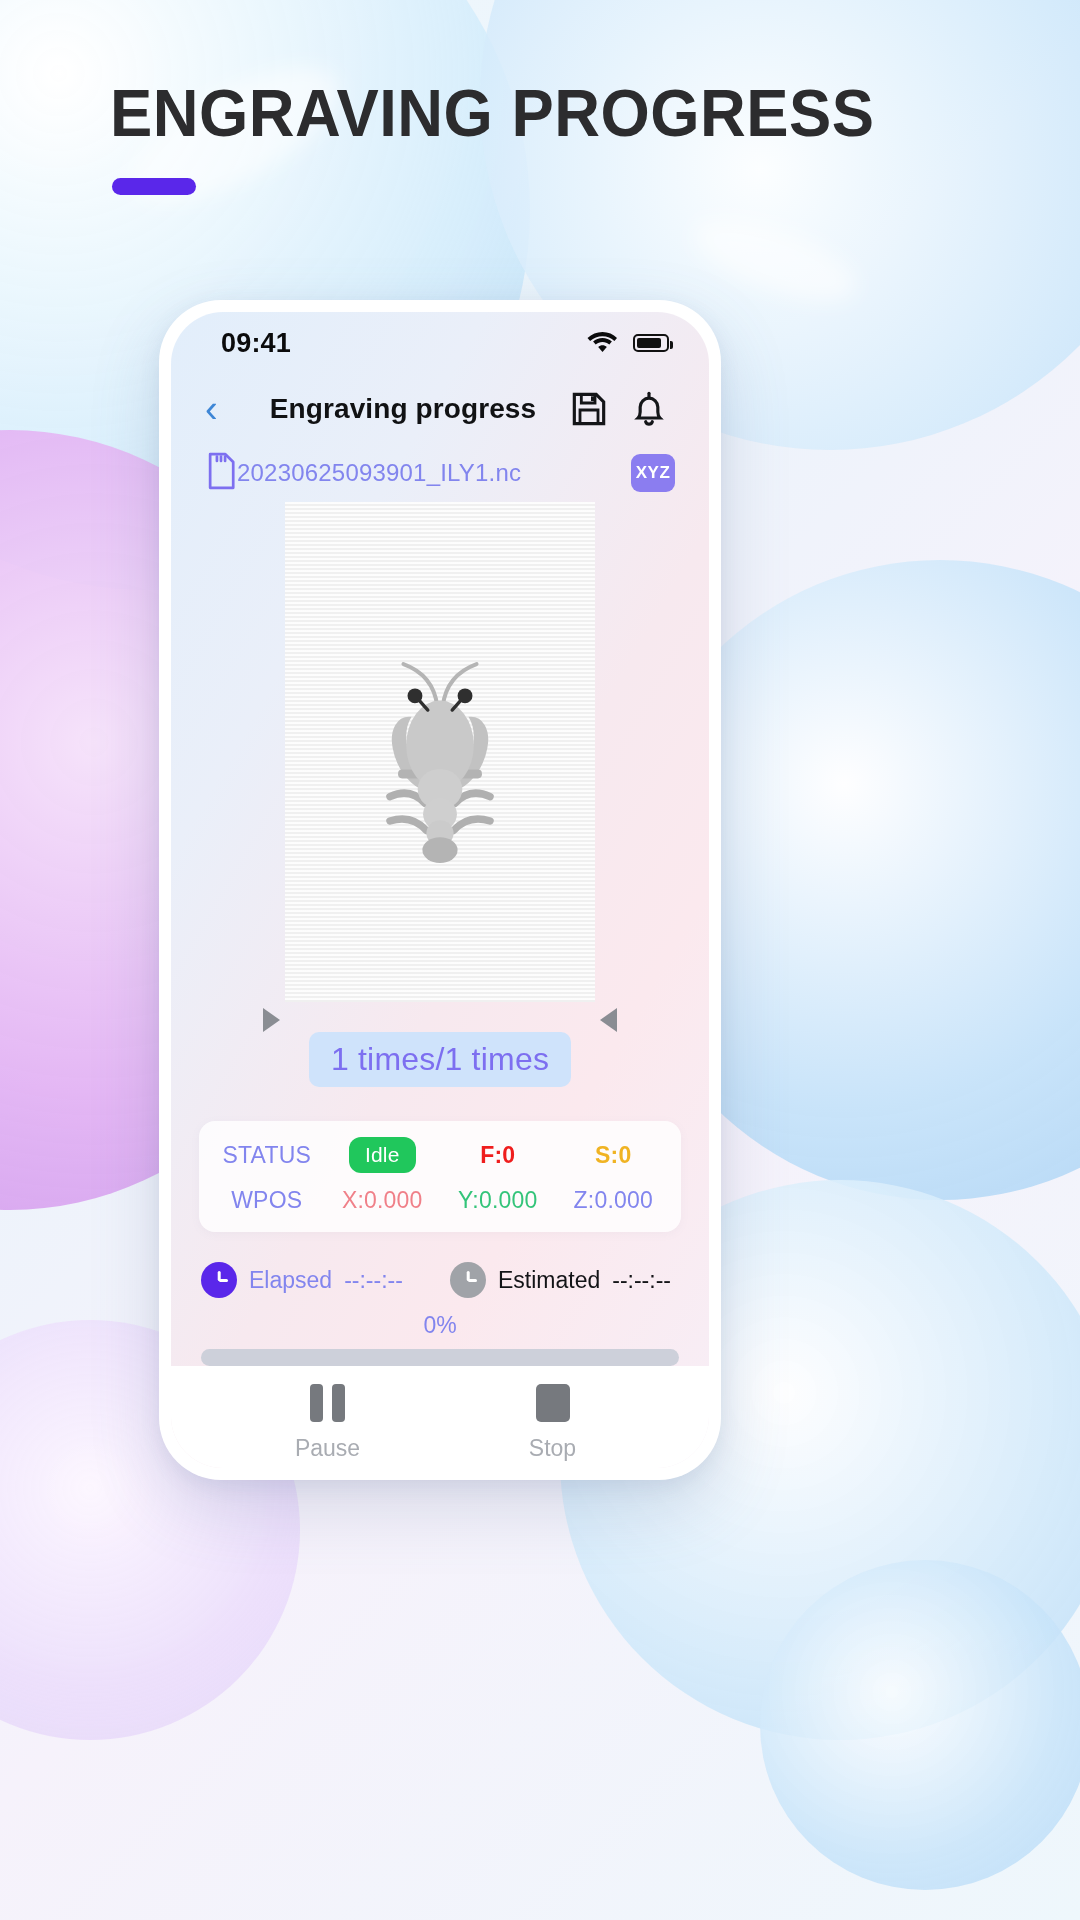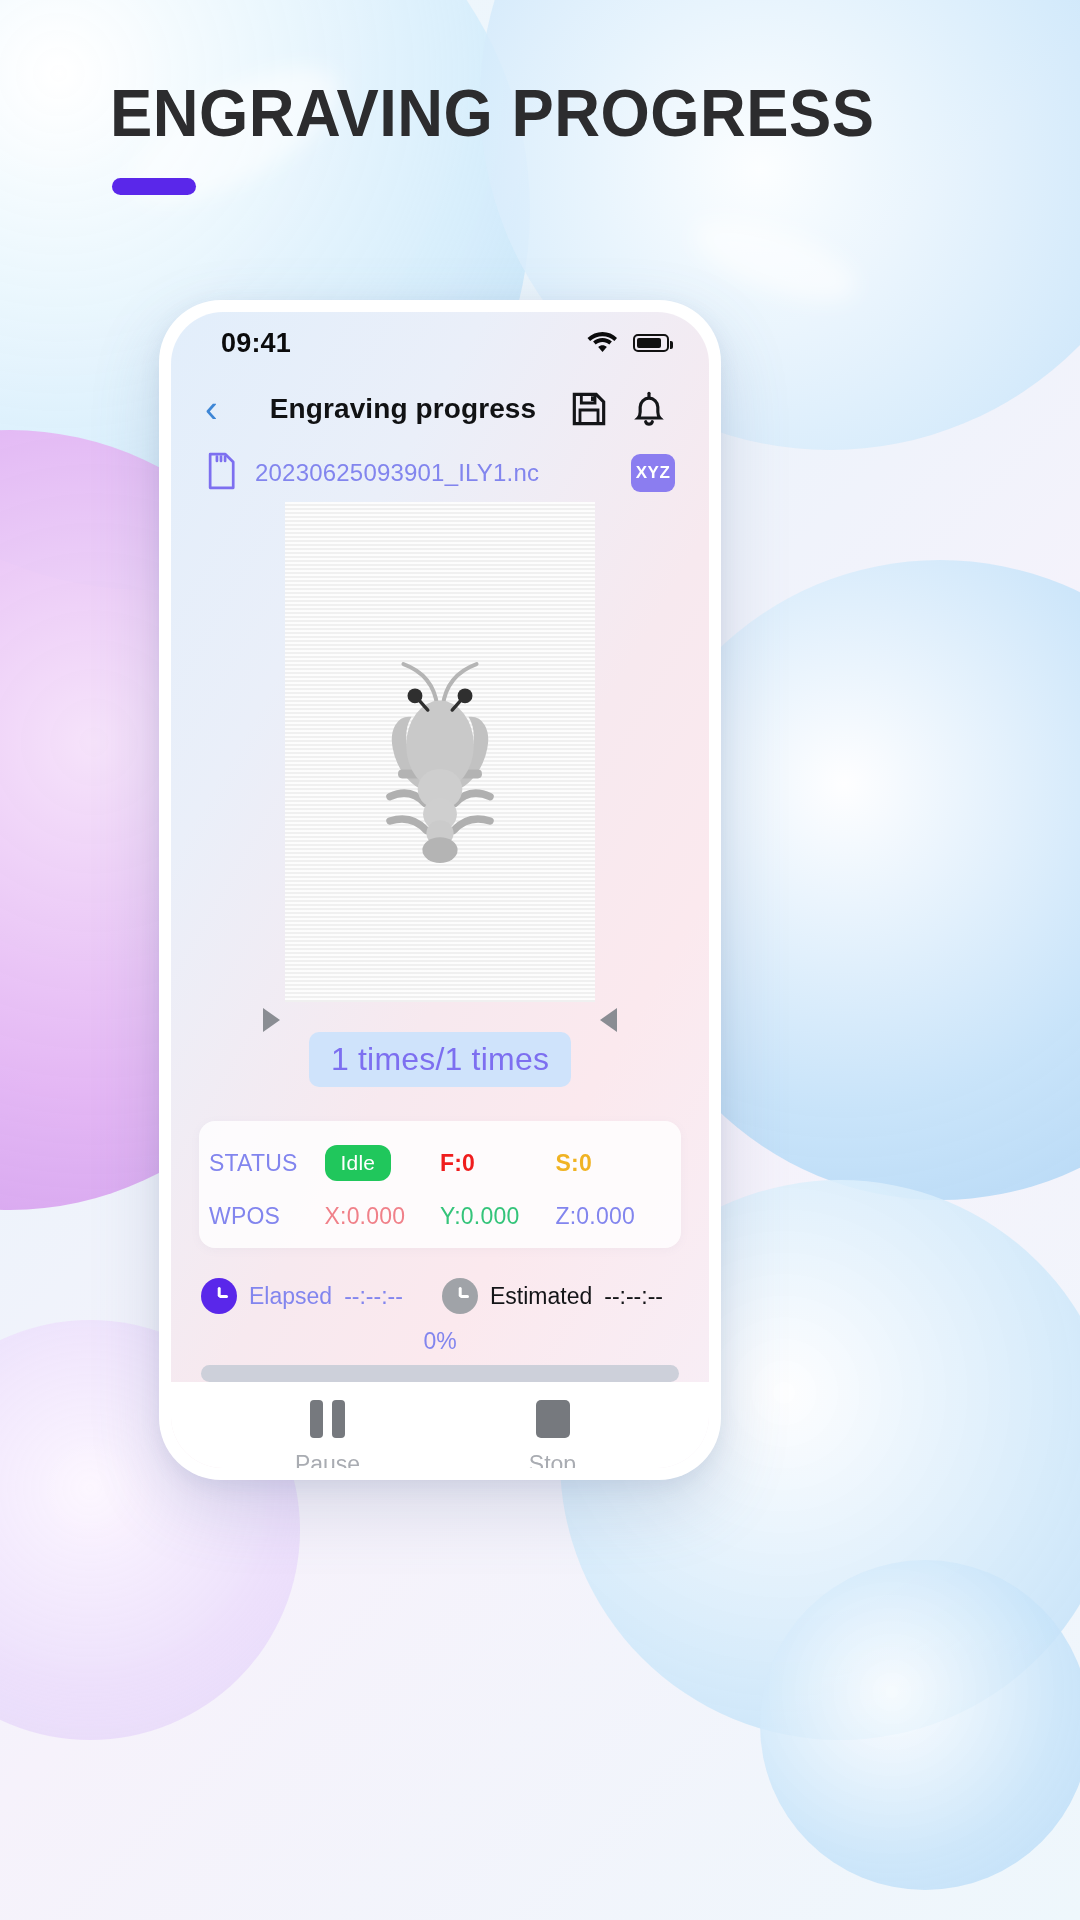--- a/index.html
+++ b/index.html
@@ -76,21 +76,21 @@
 
   
   #appbar { height:70px; display:flex; align-items:center; padding:0 34px; flex:none; gap:8px; }
   #back-btn { width:44px; font-size:38px; color:#3e86d6; line-height:1;
               font-weight:400; text-align:left; cursor:pointer; }
   #appbar-title { flex:1; text-align:center; font-size:28px; font-weight:700; color:#111214;
                   letter-spacing:.1px; margin-left:-6px; }
   .abicon { width:52px; display:flex; justify-content:center; align-items:center; cursor:pointer; }
 
   
-  #filerow { height:58px; display:flex; align-items:center; padding:0 34px; gap:18px; flex:none; }
+  #filerow { height:58px; display:flex; align-items:center; padding:0 34px; flex:none; }
   #filename { flex:1; font-size:24px; color:#8285ee; letter-spacing:.2px; }
   #xyz-badge { width:44px; height:38px; border-radius:9px; background:#8b7df0;
                color:#fff; font-size:17px; font-weight:700; letter-spacing:.5px;
                display:flex; align-items:center; justify-content:center; cursor:pointer; }
 
   
   #previewwrap { flex:none; display:flex; flex-direction:column; align-items:center; }
   #canvas {
     width:310px; height:500px; position:relative;
     background:
@@ -108,31 +108,31 @@
   #times-pill { margin-top:-4px; padding:9px 22px; border-radius:10px; background:#cfe3fb;
                 color:#7d6ff0; font-size:32px; letter-spacing:.2px; }
 
   
   #statuscard {
     margin:34px 28px 0; background:rgba(255,255,255,.80); border-radius:16px;
     padding:16px 10px 18px; flex:none;
     box-shadow:0 2px 10px rgba(120,130,170,.06);
   }
   .srow { display:flex; align-items:center; }
-  .scell { flex:1; font-size:23px; letter-spacing:.2px;margin-top:8px; }
+  .scell { flex:1; text-align:center; font-size:23px; letter-spacing:.2px; }
   .slabel { color:#8285ee; }
   #idle-pill { display:inline-block; background:#20c75c; color:#fff; font-size:21px;
                padding:6px 16px; border-radius:12px; font-weight:500; }
   .srow + .srow { margin-top:14px; }
 
   
   #timers { margin:30px 30px 0; display:flex; align-items:center; flex:none; }
   .timer { display:flex; align-items:center; gap:12px; font-size:23px; }
   .tm-left { flex:0 0 auto; }
-  .tm-right { margin-left:auto; margin-right:16px; }
+  .tm-right { margin-left:auto; margin-right:8px; }
   .clockdot { width:36px; height:36px; border-radius:50%; position:relative; flex:none; }
   .clockdot::before { content:""; position:absolute; left:50%; top:9px; width:2.6px; height:10px;
                       background:#fff; transform:translateX(-50%); border-radius:2px; }
   .clockdot::after { content:""; position:absolute; left:50%; top:17px; width:9px; height:2.6px;
                      background:#fff; border-radius:2px; }
   .cd-purple { background:#5a27ea; }
   .cd-gray { background:#a0a3a8; }
   .t-purple { color:#8285ee; }
   .t-dark { color:#131417; }
 

